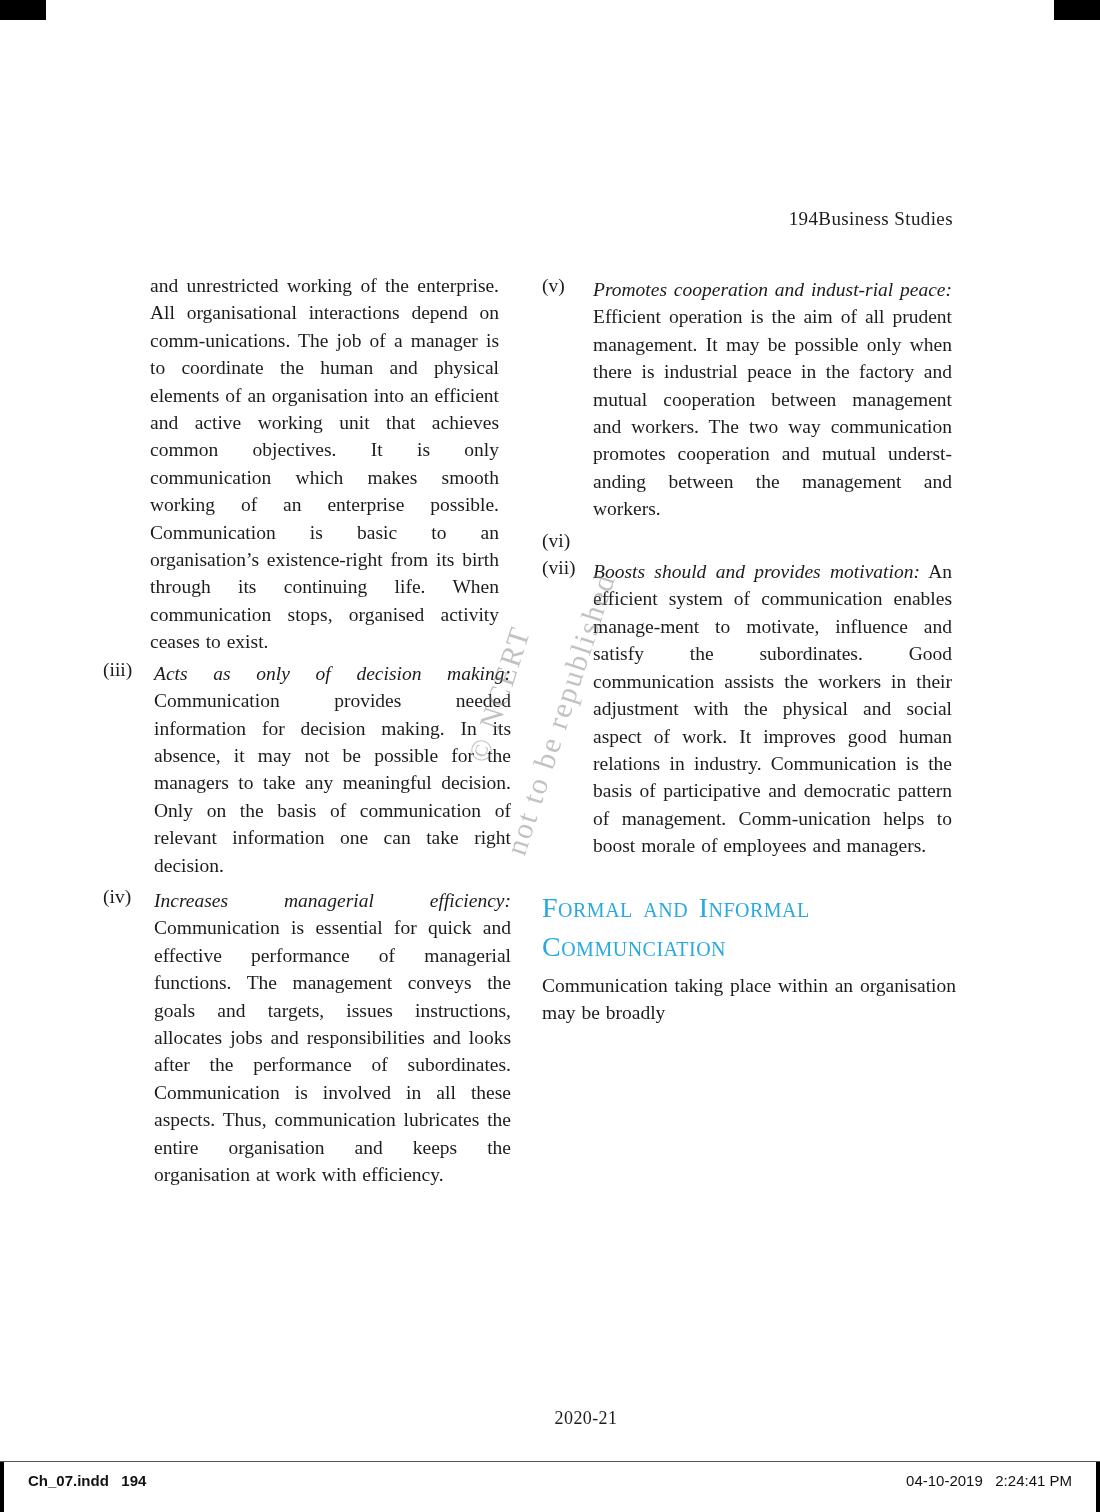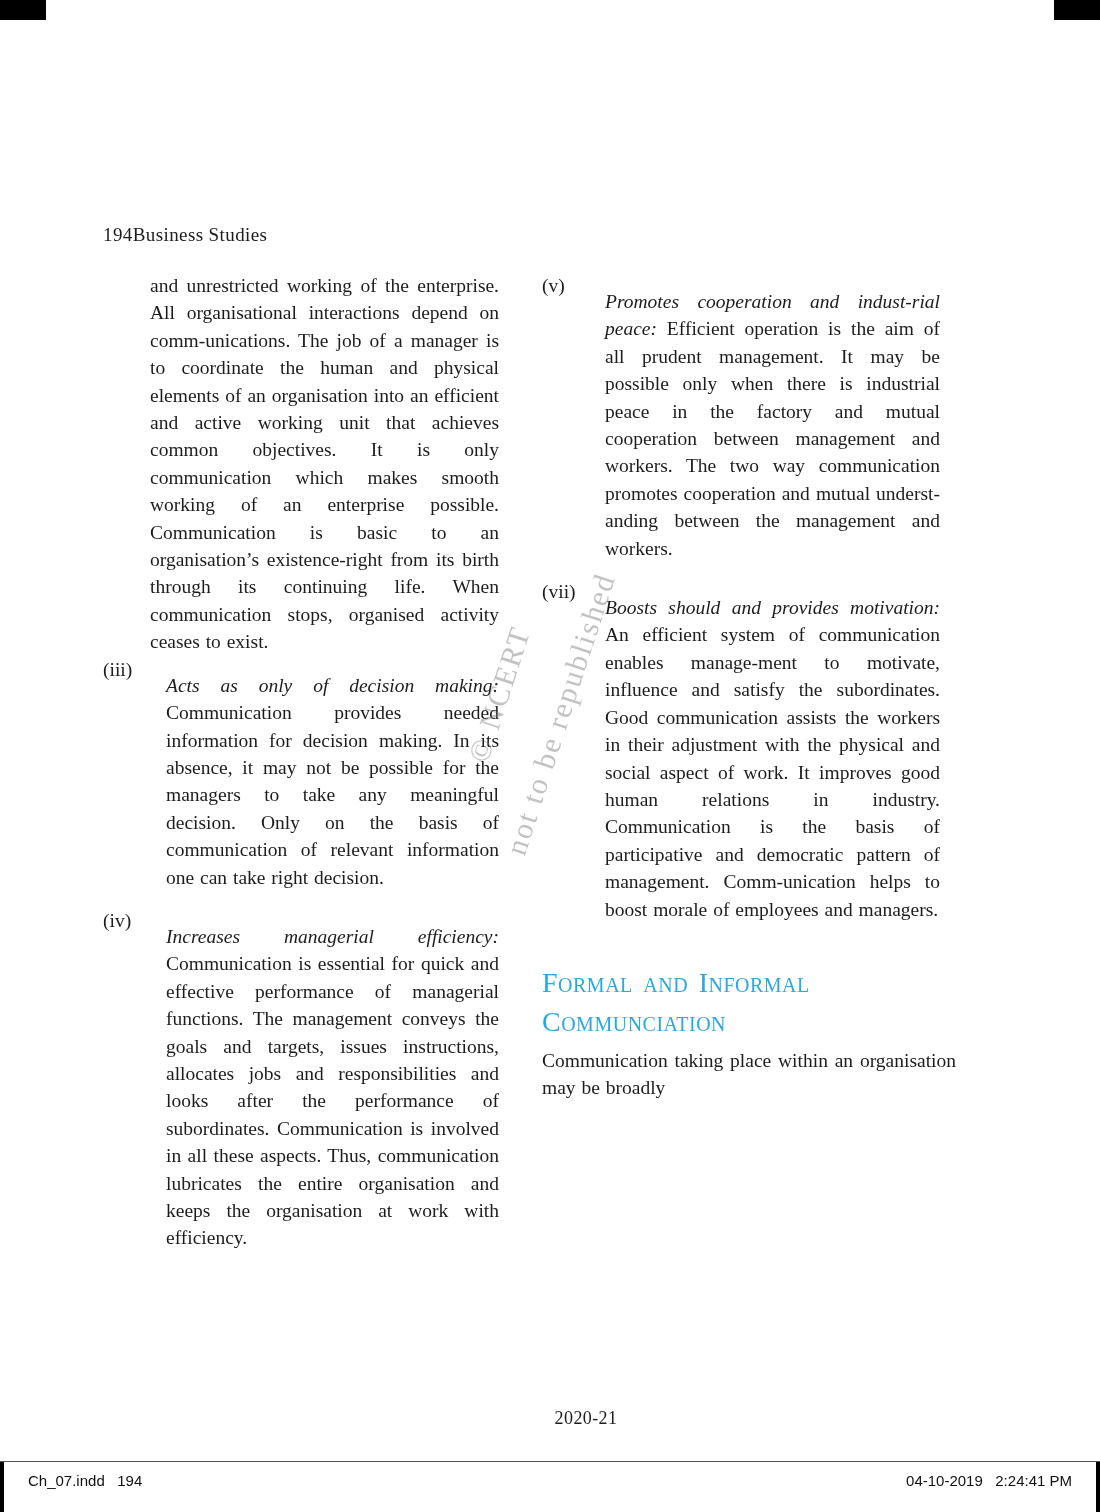--- a/index.html
+++ b/index.html
@@ -19,24 +19,24 @@
   
   .crop { position: absolute; background: #000; }
   .crop.tl { left: 0; top: 0; width: 46px; height: 20px; }
   .crop.tr { right: 0; top: 0; width: 46px; height: 20px; }
   .crop.bl { left: 0; top: 1461px; width: 4px; height: 51px; }
   .crop.br { right: 0; top: 1461px; width: 4px; height: 51px; }
 
   .header-row {
     position: absolute;
     left: 103px;
-    top: 224px;
+    top: 208px;
     width: 850px;
     display: flex;
-    justify-content: flex-start;
+    justify-content: flex-end;
     font-size: 19px;
     letter-spacing: 0.4px;
   }
 
   .col {
     position: absolute;
     top: 272px;
     font-size: 19.5px;
     line-height: 27.4px;
     word-spacing: 1px;
@@ -49,21 +49,21 @@
     text-align: justify;
   }
   .item { display: flex; }
   .item .marker {
     flex: none;
     width: 47px;
     text-align: left;
   }
   .item .body {
     flex: 1;
-    margin: 16px;
+    margin: 4px;
     text-align: justify;
   }
   .item .lead { font-style: italic; }
 
   .section-heading {
     margin: 24px 0 6px 0;
     font-variant: small-caps;
     font-weight: 500;
     font-size: 28px;
     line-height: 39px;
@@ -110,21 +110,21 @@
     background: #555;
   }
   .print-info {
     position: absolute;
     top: 1472px;
     font-family: "Liberation Sans", "DejaVu Sans", sans-serif;
     font-size: 15px;
     color: #111;
     white-space: pre;
   }
-  .print-info.left  { left: 28px; }
+  .print-info.left  { left: 28px; font-weight: bold; }
   .print-info.right { right: 28px; }
 </style>
 </head>
 <body>
 
 <div class="page">
 
   <div class="crop tl"></div>
   <div class="crop tr"></div>
   <div class="crop bl"></div>
@@ -159,20 +159,21 @@
 
     <div class="item">
       <span class="marker">(v)</span>
       <p class="body">
         <span class="lead">Promotes cooperation and indust-rial peace:</span>
         <span>Efficient operation is the aim of all prudent management. It may be possible only when there is industrial peace in the factory and mutual cooperation between management and workers. The two way communication promotes cooperation and mutual underst-anding between the management and workers.</span>
       </p>
     </div>
 
     <div class="item">
+      <span class="marker">(vi)</span>
     </div>
 
     <div class="item">
       <span class="marker">(vii)</span>
       <p class="body">
         <span class="lead">Boosts should and provides motivation:</span>
         <span>An efficient system of communication enables manage-ment to motivate, influence and satisfy the subordinates. Good communication assists the workers in their adjustment with the physical and social aspect of work. It improves good human relations in industry. Communication is the basis of participative and democratic pattern of management. Comm-unication helps to boost morale of employees and managers.</span>
       </p>
     </div>
 

